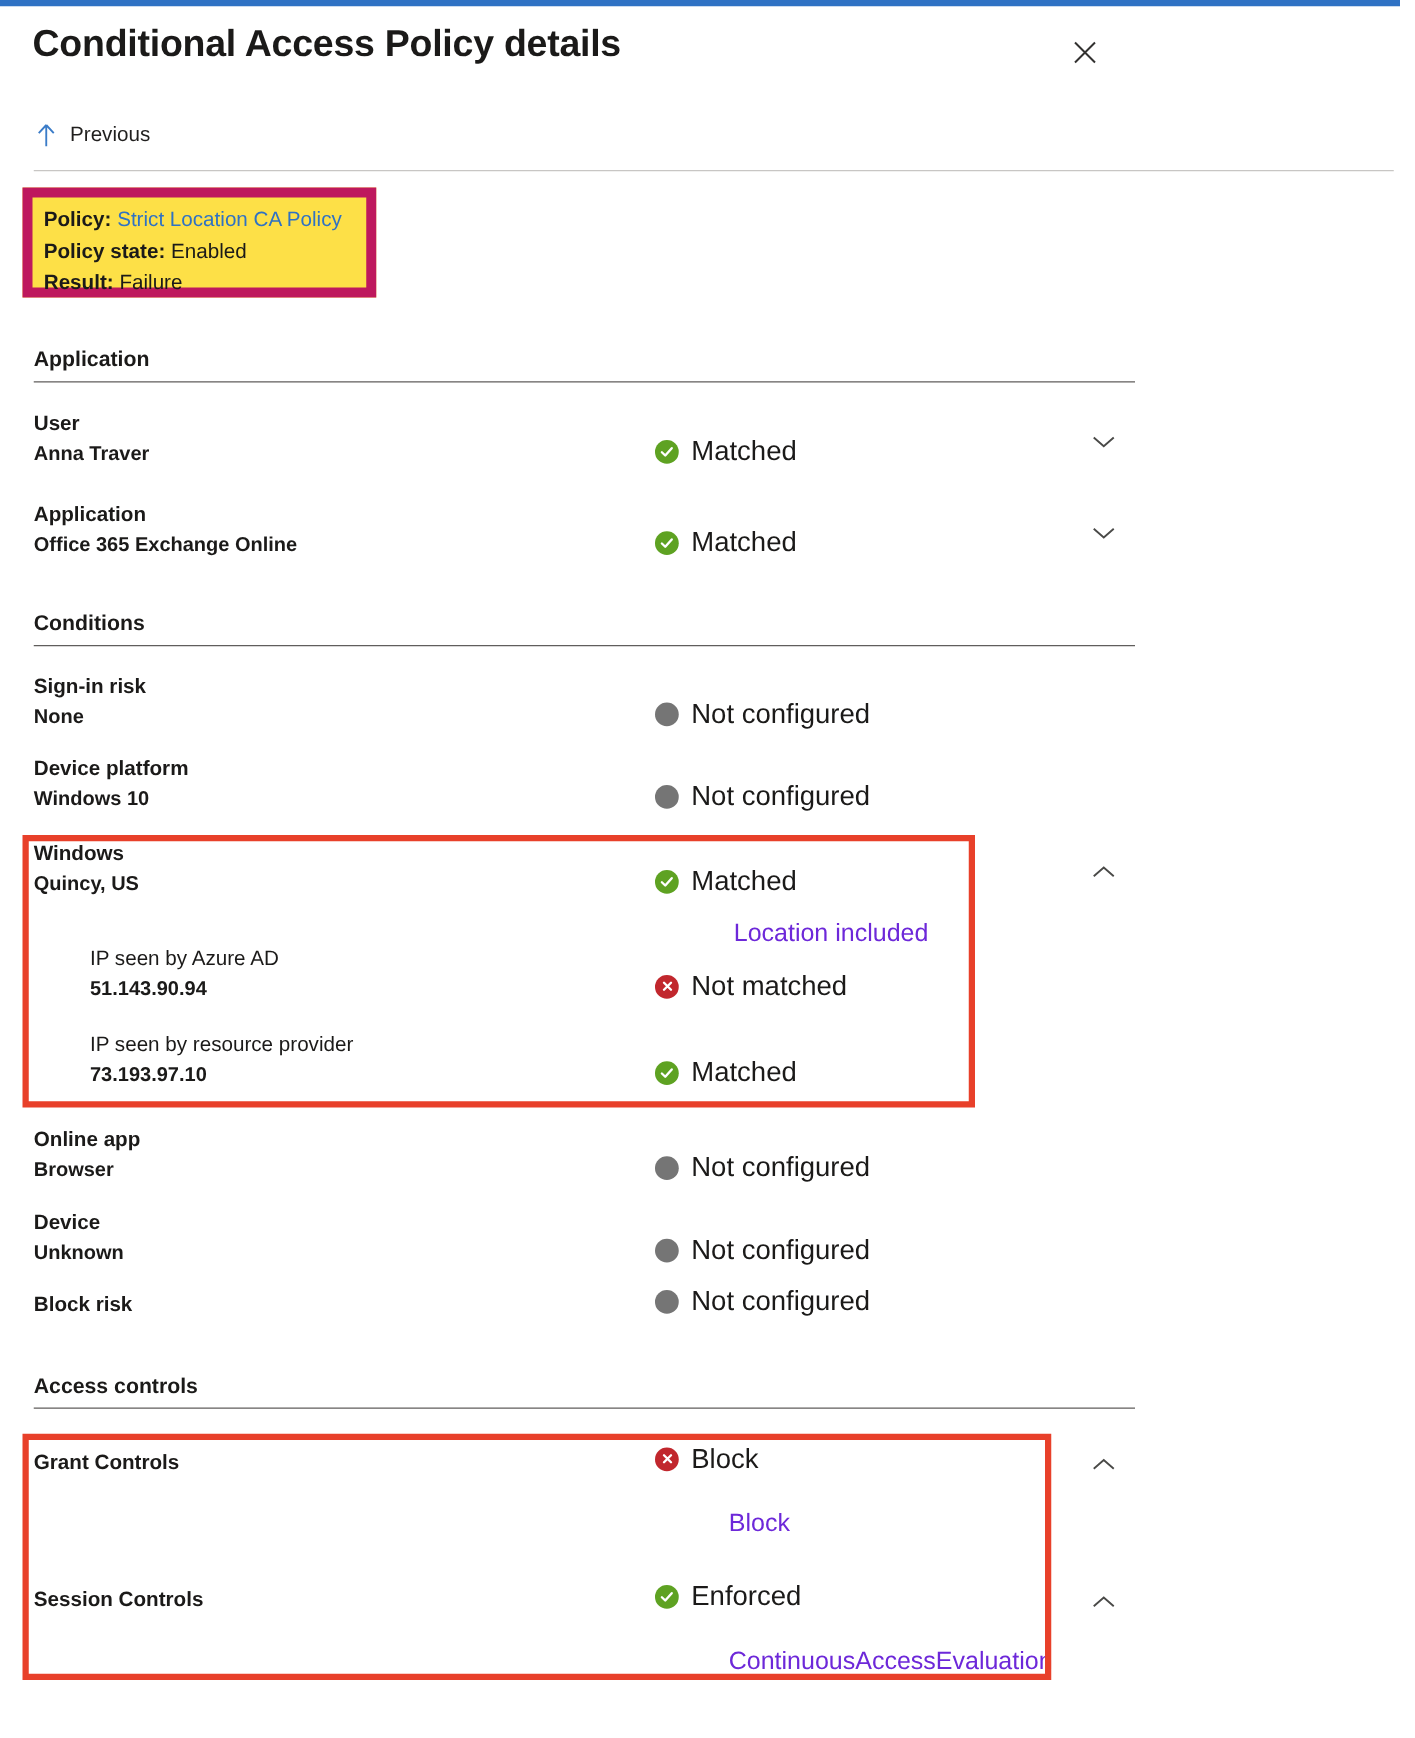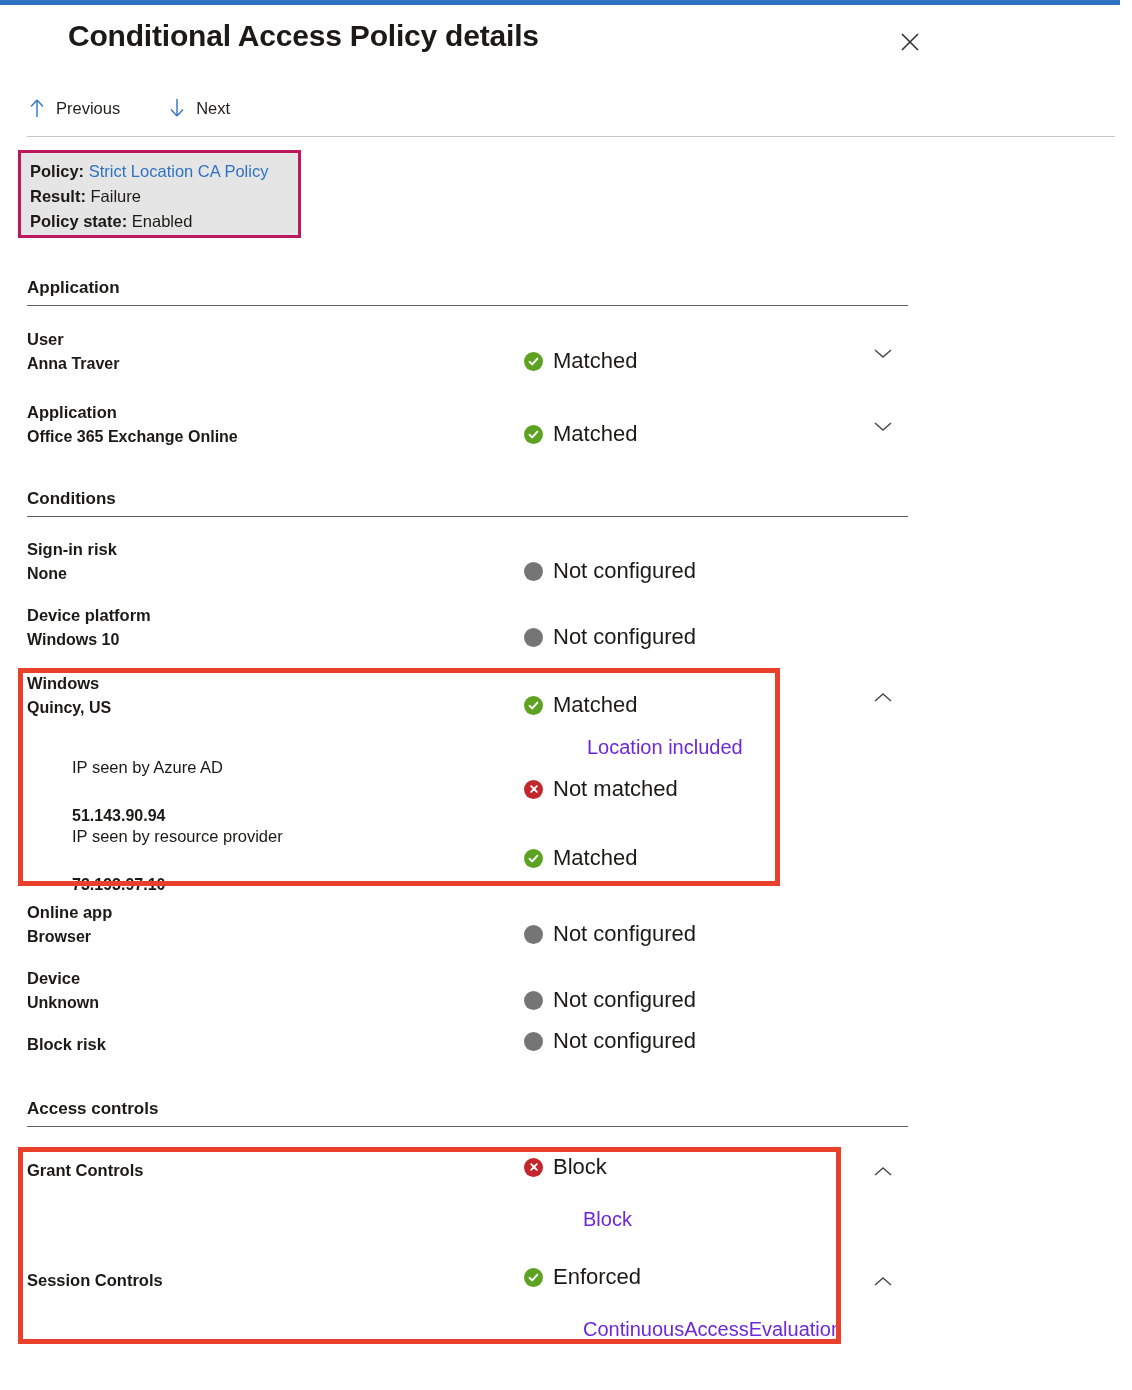--- a/index.html
+++ b/index.html
@@ -27,21 +27,20 @@
     background: #2f72c4;
   }
 
   
   .header {
     position: absolute;
     left: 0;
     top: 5px;
     width: 908px;
     height: 80px;
-    margin-left: 42px;
   }
   .page-title {
     position: absolute;
     left: 26px;
     top: 14px;
     font-size: 30px;
     font-weight: 700;
     letter-spacing: -0.2px;
     color: #1b1a19;
     white-space: nowrap;
@@ -61,21 +60,22 @@
     padding: 0;
   }
 
   
   .command-bar {
     position: absolute;
     left: 26px;
     top: 96px;
     display: flex;
     align-items: center;
-    gap: 44px;
+    gap: 28px;
+    flex-direction: column;
   }
   .cmd-item {
     display: flex;
     align-items: center;
     gap: 10px;
     cursor: pointer;
     padding: 2px 2px;
   }
   .cmd-icon {
     width: 18px;
@@ -99,22 +99,22 @@
     background: #c8c6c4;
   }
 
   
   .policy-box {
     position: absolute;
     left: 18px;
     top: 150px;
     width: 283px;
     height: 88px;
-    border: 3px solid #be185d;
-    background: #e5e5e5;
+    border: 8px solid #be185d;
+    background: #fde047;
     padding: 6px 0 0 9px;
   }
   .policy-line {
     font-size: 16.5px;
     line-height: 25px;
     color: #1b1a19;
     white-space: nowrap;
   }
   .policy-line b { font-weight: 700; }
   .policy-link {
@@ -161,21 +161,21 @@
   .row-value {
     position: absolute;
     left: 27px;
     top: 25px;
     font-size: 16px;
     font-weight: 700;
     color: #1b1a19;
     white-space: nowrap;
   }
   .row-label.indent { left: 72px; font-weight: 400; }
-  .row-value.indent { left: 72px; margin-top: 24px; }
+  .row-value.indent { left: 72px; }
 
   .status {
     position: absolute;
     left: 524px;
     top: 18px;
     display: flex;
     align-items: center;
     gap: 10px;
   }
   .status-text {
@@ -260,26 +260,26 @@
   </div>
 </div>
 <div class="cmd-sep"></div>
 
 <div class="policy-box">
   <div class="policy-line">
     <b>Policy:</b>
     <span class="policy-link">Strict Location CA Policy</span>
   </div>
   <div class="policy-line">
+    <b>Policy state:</b>
+    <span>Enabled</span>
+  </div>
+  <div class="policy-line">
     <b>Result:</b>
     <span>Failure</span>
-  </div>
-  <div class="policy-line">
-    <b>Policy state:</b>
-    <span>Enabled</span>
   </div>
 </div>
 
 <div class="section-head" style="top:278px">
   <span class="sh-text">Application</span>
   <span class="sh-rule"></span>
 </div>
 
 <div class="row" style="top:330px">
   <span class="row-label">User</span>

